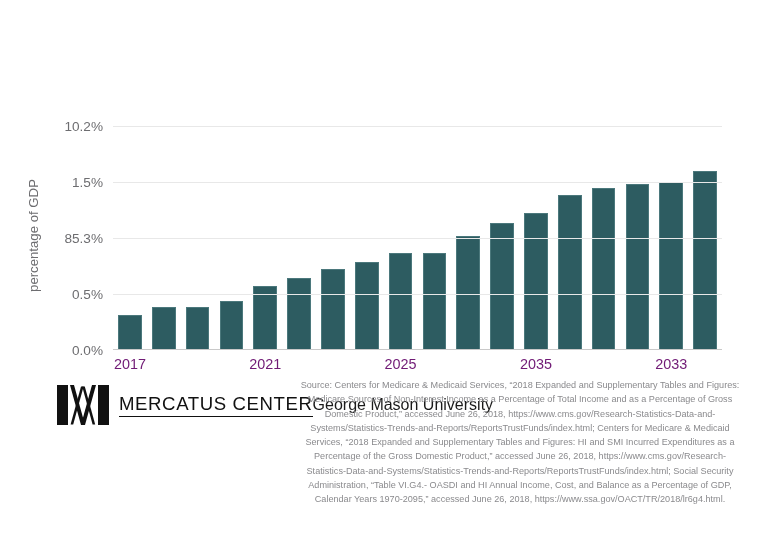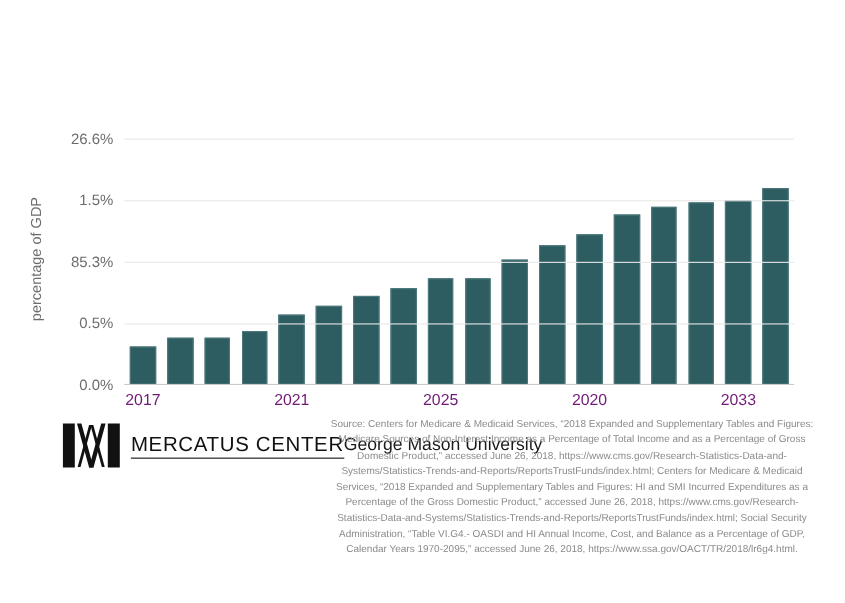--- a/index.html
+++ b/index.html
@@ -246,35 +246,35 @@
           </div>
           <div class="bar-slot">
             <div class="bar" title="2033: 1.50%" style="height: 75%; background: rgb(45, 92, 97);"></div>
           </div>
           <div class="bar-slot">
             <div class="bar" title="2034: 1.60%" style="height: 80%; background: rgb(45, 92, 97);"></div>
           </div>
         </div>
       <div class="axis-line"></div>
     <div class="gridline" style="top: 0%;"></div>
-        <div class="ytick" style="top: 0%;">26.6%</div>
+        <div class="ytick" style="top: 0%;">10.2%</div>
         <div class="gridline" style="top: 25%;"></div>
         <div class="ytick" style="top: 25%;">1.5%</div>
         <div class="gridline" style="top: 50%;"></div>
         <div class="ytick" style="top: 50%;">85.3%</div>
         <div class="gridline" style="top: 75%;"></div>
         <div class="ytick" style="top: 75%;">0.5%</div>
         <div class="gridline" style="top: 100%; background: transparent;"></div>
         <div class="ytick" style="top: 100%;">0.0%</div>
       </div>
     <div class="xticks" id="xticks">
         <div class="xtick" style="left: 2.77778%;">2017</div>
         <div class="xtick" style="left: 25%;">2021</div>
         <div class="xtick" style="left: 47.2222%;">2025</div>
-        <div class="xtick" style="left: 69.4444%;">2020</div>
+        <div class="xtick" style="left: 69.4444%;">2035</div>
         <div class="xtick" style="left: 91.6667%;">2033</div>
       </div>
   </div>
 
   <div class="logo">
     <svg class="logo-mark" viewBox="0 0 52 44">
       <polygon points="0,2 11,2 11,42 0,42" fill="#111111"></polygon>
       <polygon points="41,2 52,2 52,42 41,42" fill="#111111"></polygon>
       <polygon points="13,2 17,2 28,42 24,42" fill="#111111"></polygon>
       <polygon points="39,2 35,2 24,42 28,42" fill="#111111"></polygon>

